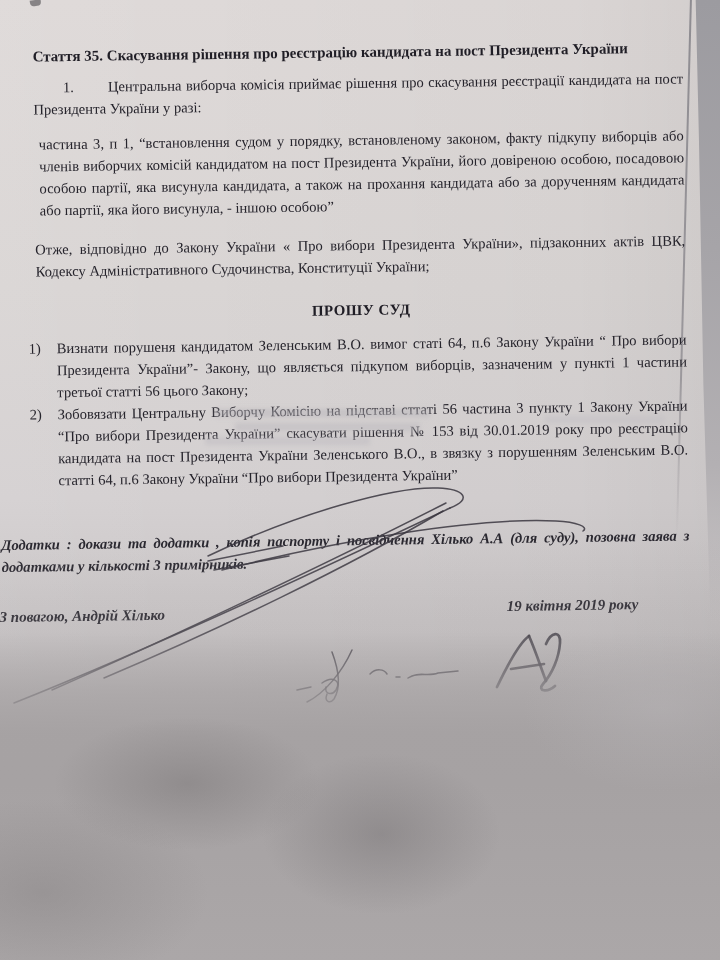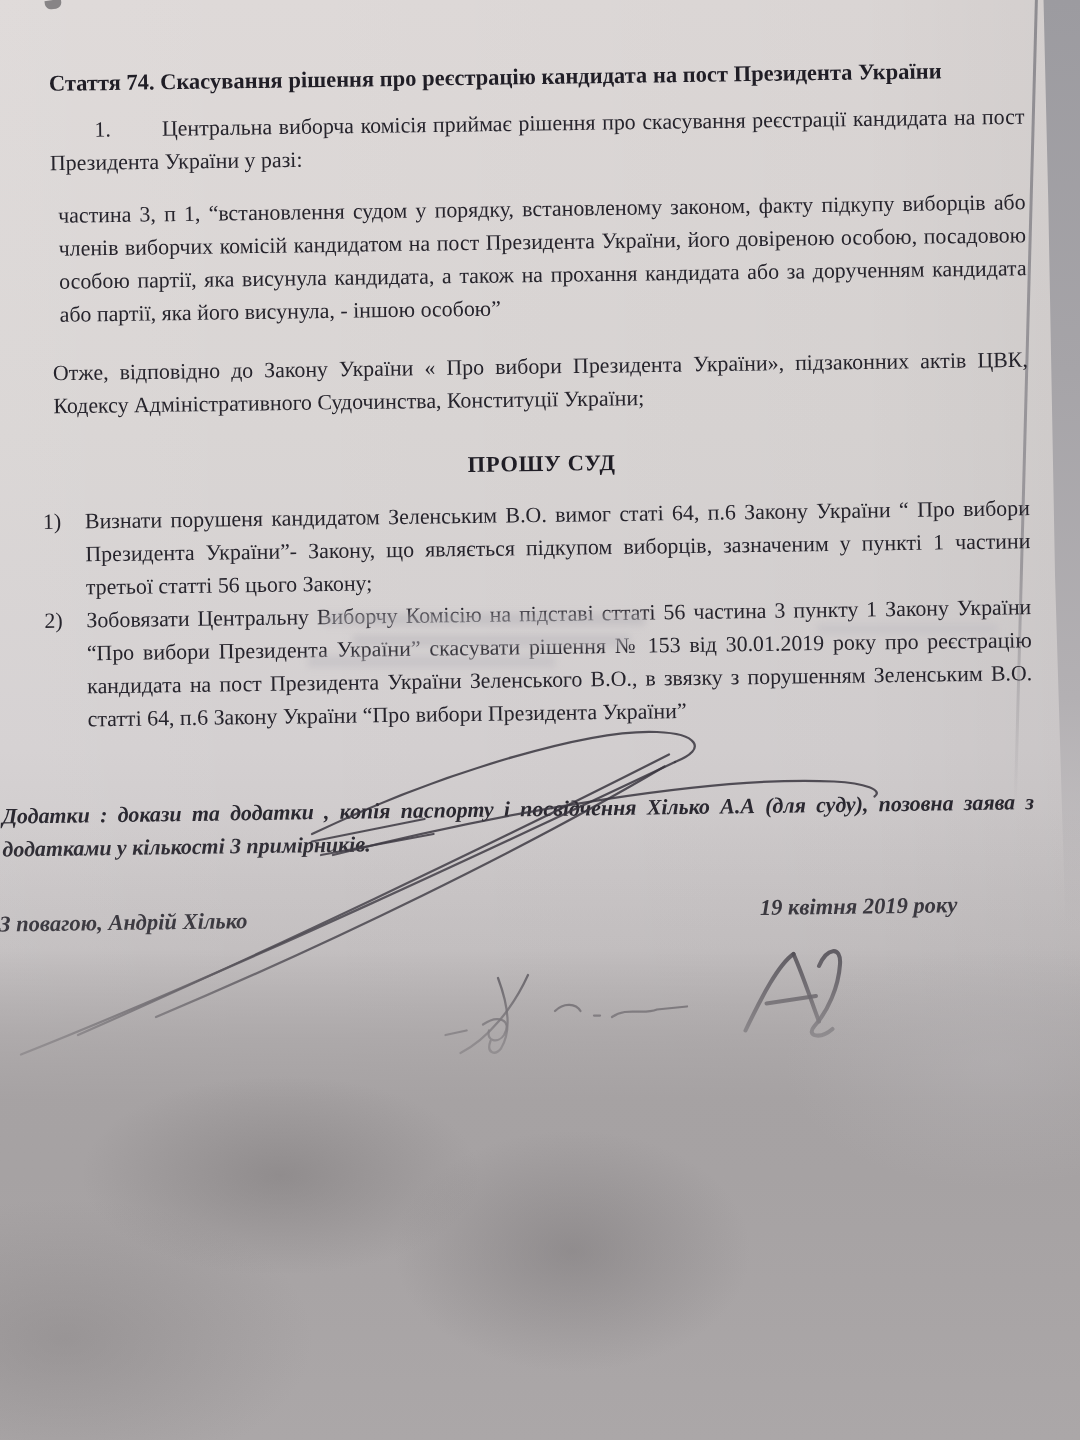--- a/index.html
+++ b/index.html
@@ -73,21 +73,21 @@
 
 <div class="photo">
 
   <div class="paper"></div>
   <div class="right-band"></div>
   <div class="paper-edge-line"></div>
   <div class="corner-speck"></div>
 
   <div class="content">
 
-    <h1 class="doc-h"><span>Стаття 74.</span><span> Скасування рішення про реєстрацію кандидата на пост Президента України</span></h1>
+    <h1 class="doc-h"><span>Стаття 35.</span><span> Скасування рішення про реєстрацію кандидата на пост Президента України</span></h1>
 
     <p class="para1"><span class="pnum">1.</span><span>Центральна виборча комісія приймає рішення про скасування реєстрації кандидата на пост Президента України у разі:</span></p>
 
     <p class="quote">частина 3, п 1, “встановлення судом у порядку, встановленому законом, факту підкупу виборців або членів виборчих комісій кандидатом на пост Президента України, його довіреною особою, посадовою особою партії, яка висунула кандидата, а також на прохання кандидата або за дорученням кандидата або партії, яка його висунула, - іншою особою”</p>
 
     <p class="otzhe">Отже, відповідно до Закону України « Про вибори Президента України», підзаконних актів ЦВК, Кодексу Адміністративного Судочинства, Конституції України;</p>
 
     <p class="prosu">ПРОШУ СУД</p>
 
     <div class="items">

